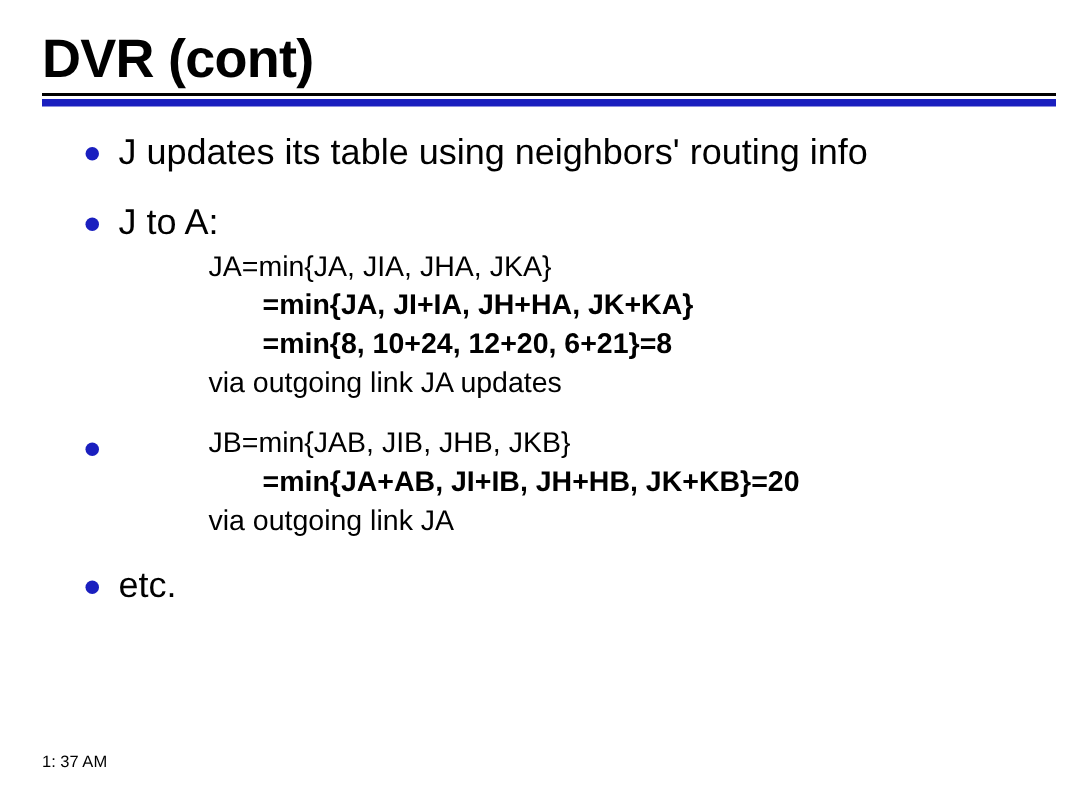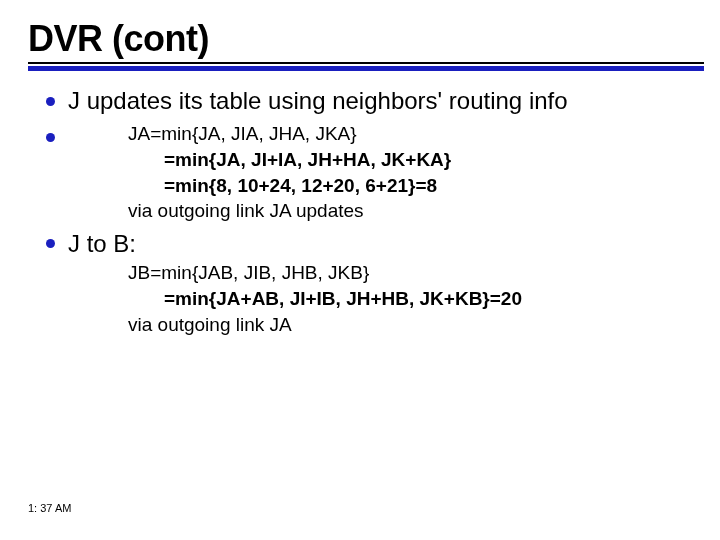--- a/index.html
+++ b/index.html
@@ -39,21 +39,21 @@
   ul.bullets {
     list-style: none;
     margin: 0;
     padding: 0 0 0 14px;
   }
   ul.bullets > li {
     position: relative;
     padding-left: 22px;
     font-size: 24px;
     line-height: 1.35;
-    margin: 4px;
+    margin: 15px;
   }
   ul.bullets > li::before {
     content: "";
     position: absolute;
     left: 0;
     top: 0.48em;
     width: 9px;
     height: 9px;
     background: #1a1fbf;
     border-radius: 50%;
@@ -83,33 +83,34 @@
 
 <div class="slide">
   <h1 class="title">DVR (cont)</h1>
   <div class="rule1"></div>
   <div class="rule2"></div>
 
   <ul class="bullets">
     <li>J updates its table using neighbors' routing info</li>
 
     <li>
+      <span>J to A:</span>
       <span class="block">
         <span>JA=min{JA, JIA, JHA, JKA}</span><br>
         <span class="indent">=min{JA, JI+IA, JH+HA, JK+KA}</span>
         <span class="indent">=min{8, 10+24, 12+20, 6+21}=8</span>
         <span>via outgoing link JA updates</span>
       </span>
     </li>
 
     <li>
-      <span>J to B:</span>
       <span class="block">
         <span>JB=min{JAB, JIB, JHB, JKB}</span><br>
         <span class="indent">=min{JA+AB, JI+IB, JH+HB, JK+KB}=20</span>
         <span>via outgoing link JA</span>
       </span>
     </li>
 
+    <li>etc.</li>
   </ul>
 
   <div class="timestamp">1: 37 AM</div>
 </div>
 
 </body></html>

